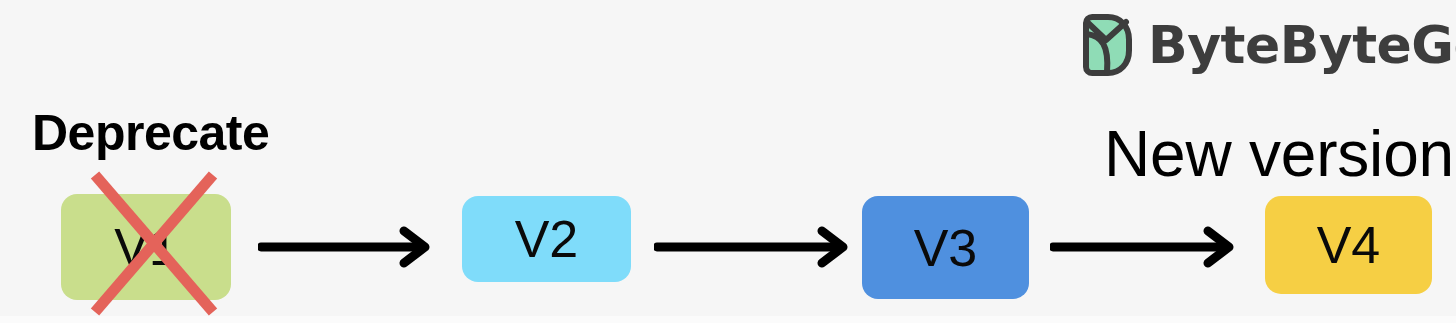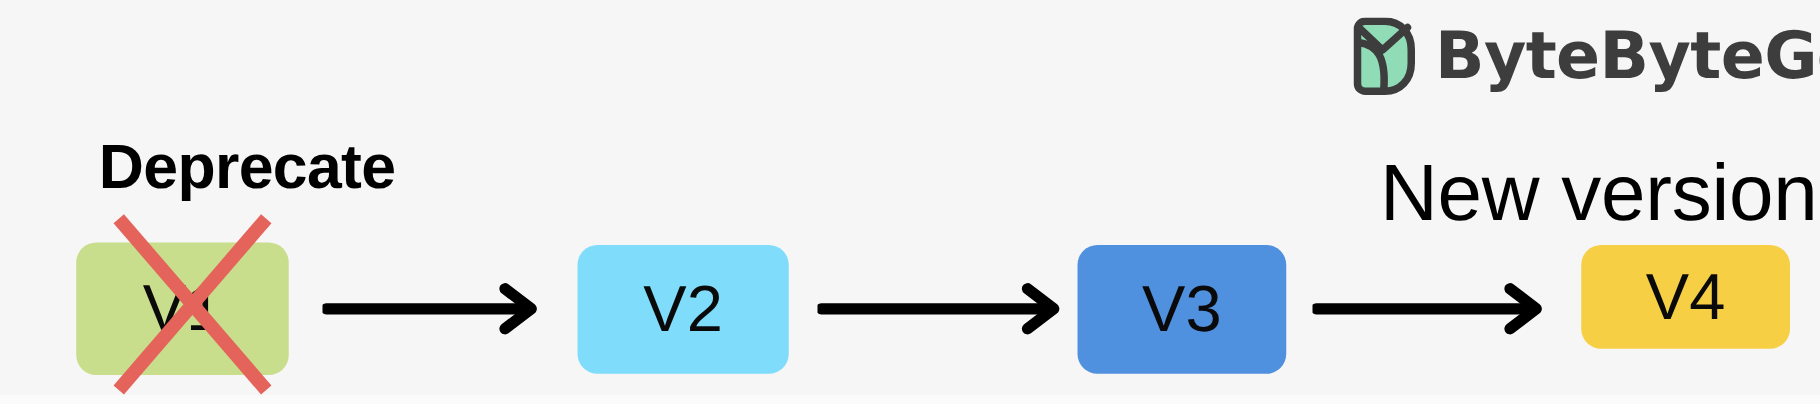--- a/index.html
+++ b/index.html
@@ -59,21 +59,20 @@
     color: #000000;
     line-height: 1;
     white-space: nowrap;
   }
   .caption-deprecate {
     left: 32px;
     top: 108px;
     font-size: 50px;
     font-weight: 700;
     letter-spacing: -0.5px;
-    margin-left: 47px;
   }
   .caption-newversion {
     left: 1104px;
     top: 122px;
     font-size: 64px;
     font-weight: 400;
     letter-spacing: -0.2px;
   }
 
   
@@ -82,23 +81,23 @@
     border-radius: 16px;
     display: flex;
     align-items: center;
     justify-content: center;
     color: #0a0a0a;
     font-size: 52px;
     font-weight: 400;
     letter-spacing: 0px;
   }
   .vbox-v1 { left: 61px;   top: 194px; width: 170px; height: 106px; }
-  .vbox-v2 { left: 462px;  top: 196px; width: 169px; height: 103px; }
+  .vbox-v2 { left: 462px;  top: 196px; width: 169px; height: 86px; }
   .vbox-v3 { left: 862px;  top: 196px; width: 167px; height: 103px; text-align: center; }
-  .vbox-v4 { left: 1265px; top: 196px; width: 167px; height: 83px; }
+  .vbox-v4 { left: 1265px; top: 196px; width: 167px; height: 98px; }
 
   
   .strike {
     position: absolute;
     left: 84px;
     top: 166px;
     width: 140px;
     height: 155px;
     pointer-events: none;
   }

